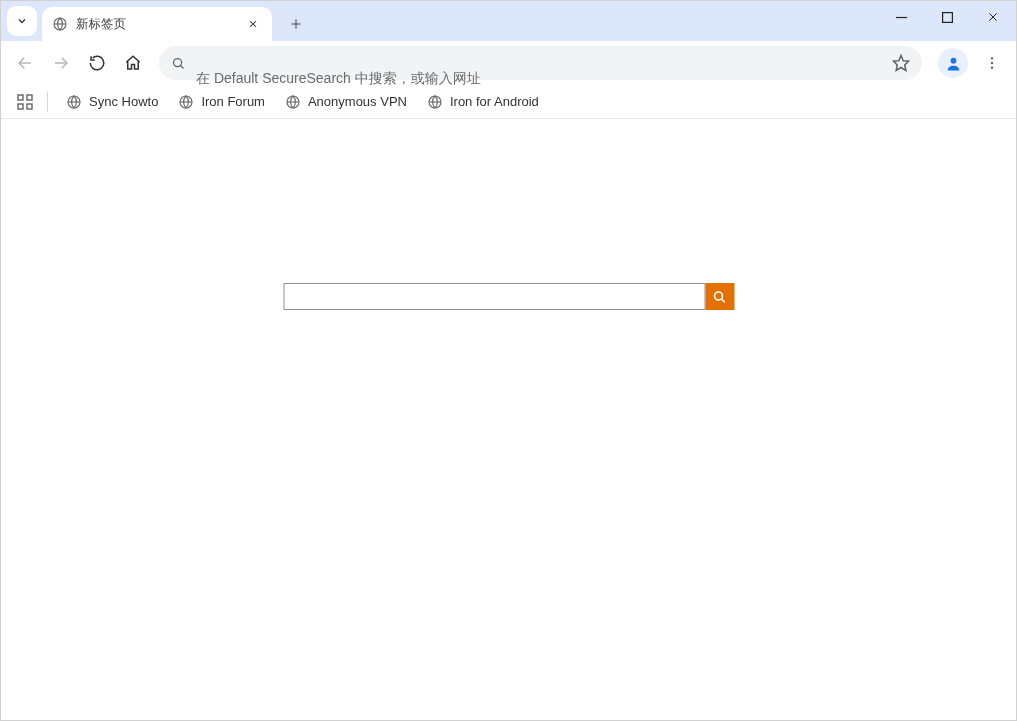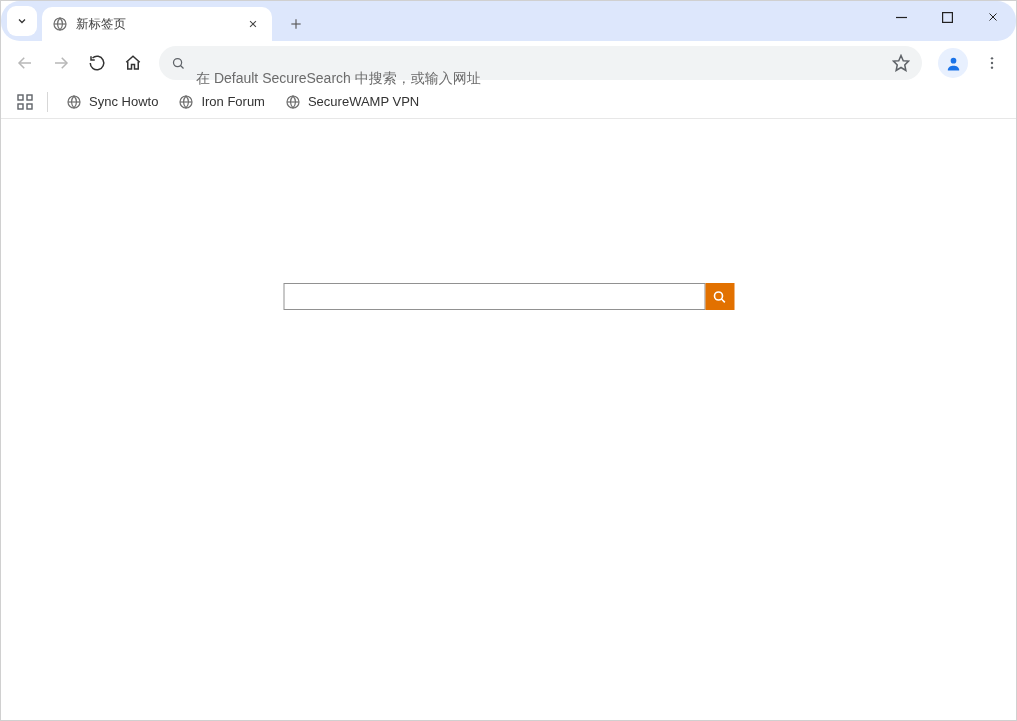--- a/index.html
+++ b/index.html
@@ -12,21 +12,20 @@
       overflow: hidden;
       border: 1px solid #d0d0d0;
     }
     .tab-strip {
       height: 40px;
       background: #dde7fc;
       display: flex;
       align-items: flex-end;
       padding-left: 6px;
       position: relative;
-      border-radius: 19px;
     }
     .tab-dropdown {
       width: 30px;
       height: 30px;
       background: #fff;
       border-radius: 9px;
       display: flex;
       align-items: center;
       justify-content: center;
       margin-bottom: 5px;
@@ -354,21 +353,29 @@
         <path d="M12 3c2.4 2.6 3.7 5.9 3.7 9s-1.3 6.4-3.7 9c-2.4-2.6-3.7-5.9-3.7-9S9.6 5.6 12 3z"></path>
       </svg>
     <span>Iron Forum</span>
   </div>
   <div class="bookmark">
     <svg width="16" height="16" viewBox="0 0 24 24" fill="none" stroke="#6e6e6e" stroke-width="1.8">
         <circle cx="12" cy="12" r="9"></circle>
         <path d="M3 12h18"></path>
         <path d="M12 3c2.4 2.6 3.7 5.9 3.7 9s-1.3 6.4-3.7 9c-2.4-2.6-3.7-5.9-3.7-9S9.6 5.6 12 3z"></path>
       </svg>
-    <span>SecureWAMP VPN</span>
+    <span>Anonymous VPN</span>
+  </div>
+  <div class="bookmark">
+    <svg width="16" height="16" viewBox="0 0 24 24" fill="none" stroke="#6e6e6e" stroke-width="1.8">
+        <circle cx="12" cy="12" r="9"></circle>
+        <path d="M3 12h18"></path>
+        <path d="M12 3c2.4 2.6 3.7 5.9 3.7 9s-1.3 6.4-3.7 9c-2.4-2.6-3.7-5.9-3.7-9S9.6 5.6 12 3z"></path>
+      </svg>
+    <span>Iron for Android</span>
   </div>
 </div>
 
 <div class="content">
   <div class="search-wrap">
     <input class="search-box" type="text" value="" style="">
     <button class="search-submit">
       <svg width="16" height="16" viewBox="0 0 24 24" fill="none" stroke="#ffffff" stroke-width="2.4">
           <circle cx="10.5" cy="10.5" r="6"></circle>
           <line x1="20" y1="20" x2="15" y2="15"></line>

